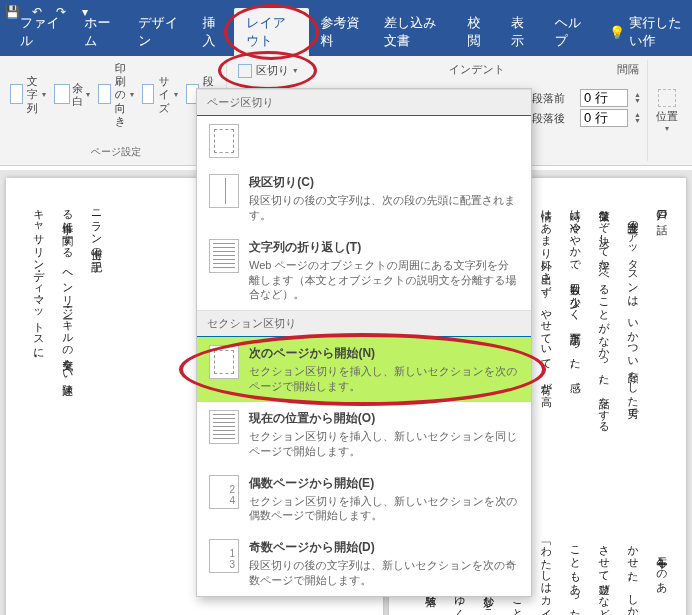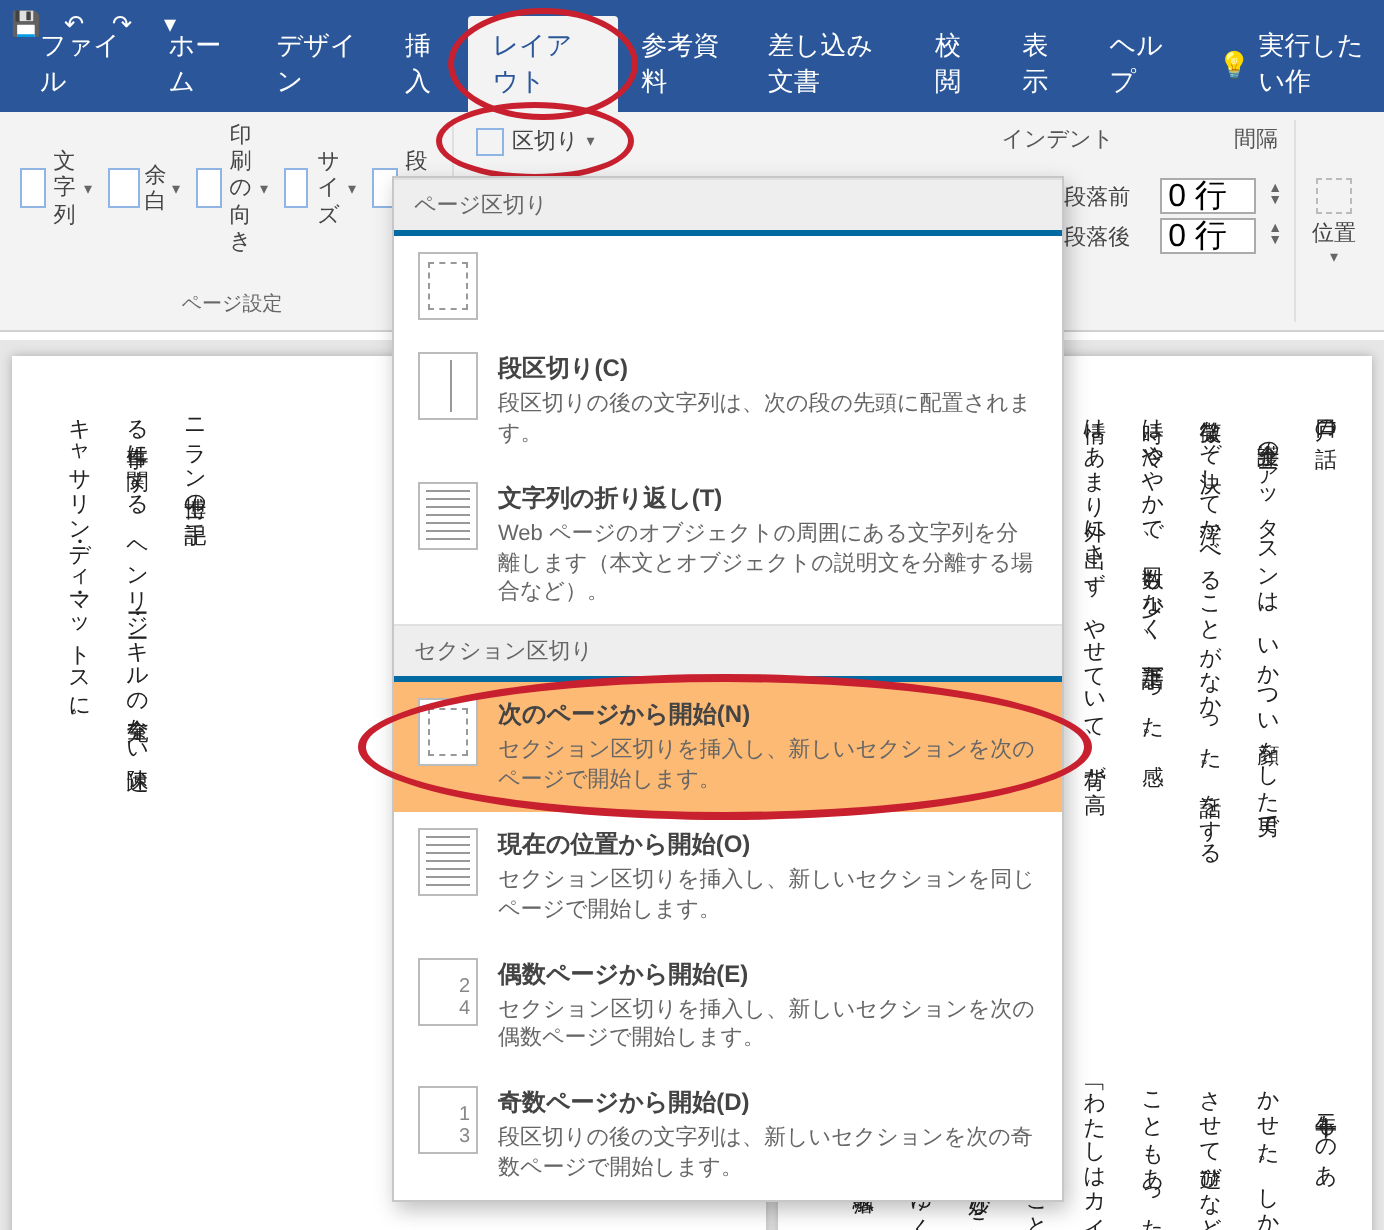--- a/index.html
+++ b/index.html
@@ -19,42 +19,42 @@
   .big-btn .ic { width: 20px; height: 20px; background: #fff; border: 1px solid #8fb5e5; margin-bottom: 2px; }
   .big-btn .lb { text-align: center; line-height: 1.2; }
   .drop-arr { font-size: 8px; color: #666; }
   .rg-label { margin-top: auto; font-size: 10px; color: #666; padding: 2px 0; }
   .rg-spacer { flex: 1; }
   .kugiri-btn { display: flex; align-items: center; gap: 4px; padding: 2px 8px; border: 1px solid transparent; position: relative; margin-left: 2px; }
   .kugiri-highlight { position: absolute; left: -12px; right: -12px; top: -10px; bottom: -10px; border: 3px solid #c8202f; border-radius: 50%; pointer-events: none; }
   .indent-spacing { display: flex; flex-direction: column; gap: 2px; padding: 2px 6px; font-size: 11px; }
   .is-row { display: flex; align-items: center; gap: 6px; }
   .is-label { width: 42px; text-align: left; }
-  .is-input { width: 48px; height: 18px; border: 1px solid #ababab; background: #fff; padding: 0 3px; font-size: 16px; }
+  .is-input { width: 48px; height: 18px; border: 1px solid #ababab; background: #fff; padding: 0 3px; font-size: 13px; }
   .spinners { display: flex; flex-direction: column; line-height: 6px; font-size: 7px; color: #666; }
   .dropdown { position: absolute; left: 196px; top: 88px; width: 336px; background: #fff; border: 1px solid #c7c7c7; box-shadow: 2px 4px 10px rgba(0,0,0,0.25); z-index: 50; font-size: 12px; }
-  .dd-header, .dd-sect-header { background: #eeeeee; color: #666; padding: 5px 10px; font-size: 11px; border-top: 1px solid #e0e0e0; border-bottom: 3px solid #0369a1; }
+  .dd-header, .dd-sect-header { background: #eeeeee; color: #666; padding: 5px 10px; font-size: 11px; border-top: 1px solid #e0e0e0; border-bottom: 1px solid #0369a1; }
   .dd-item { display: flex; gap: 10px; padding: 8px 12px; align-items: flex-start; position: relative; }
-  .dd-item.highlighted { background: #fdba74; }
+  .dd-item.highlighted { background: #bef264; }
   .dd-item .ic { width: 30px; height: 34px; border: 1px solid #bbb; background: #fff; flex-shrink: 0; position: relative; }
   .dd-item .txt { flex: 1; }
   .dd-item .ttl { font-weight: bold; color: #444; margin-bottom: 2px; font-size: 12px; }
   .dd-item .desc { color: #666; font-size: 11px; line-height: 1.35; }
   .annot-ellipse { position: absolute; left: -18px; right: -15px; top: -4px; bottom: -4px; border: 4px solid #c8202f; border-radius: 50%; pointer-events: none; z-index: 60; }
   .doc-area { position: absolute; top: 170px; left: 0; right: 0; bottom: 0; background: #e6e6e6; display: flex; }
   .page { background: #fff; box-shadow: 0 0 5px rgba(0,0,0,0.25); margin: 8px 6px; padding: 24px 14px 10px 14px; height: 560px; position: relative; }
   .page.left { width: 380px; }
   .page.right { width: 300px; margin-left: auto; }
   .vtext { writing-mode: vertical-rl; text-orientation: mixed; font-family: "MS Mincho","Yu Mincho",serif; font-size: 11px; color: #222; line-height: 1.9; height: 100%; }
   .vtext p { margin-left: 8px; }
   .ic-page::before { content: ""; position: absolute; left: 4px; top: 4px; right: 4px; bottom: 4px; border: 1px dashed #999; }
   .ic-col::before { content: ""; position: absolute; left: 15px; top: 3px; bottom: 3px; width: 1px; background: #999; }
   .ic-wrap::before { content: ""; position: absolute; left: 3px; right: 3px; top: 3px; bottom: 3px; background: repeating-linear-gradient(#999 0, #999 1px, transparent 1px, transparent 4px); }
   .ic-num { font-size: 10px; color: #888; position: absolute; right: 3px; bottom: 2px; }
-  .top-headers { display: flex; gap: 60px; padding: 2px 8px; font-size: 11px; color: #555; }
+  .top-headers { display: flex; gap: 112px; padding: 2px 8px; font-size: 11px; color: #555; }
   .pos-group { margin-left: auto; padding: 0 8px; display: flex; flex-direction: column; align-items: center; justify-content: center; }
   .pos-ic { width: 18px; height: 18px; border: 1px dashed #bbb; margin-bottom: 2px; }
 </style>
 </head>
 <body>
 
 <div class="titlebar">
   <span class="qat-icon">💾</span>
   <span class="qat-icon">↶</span>
   <span class="qat-icon">↷</span>

